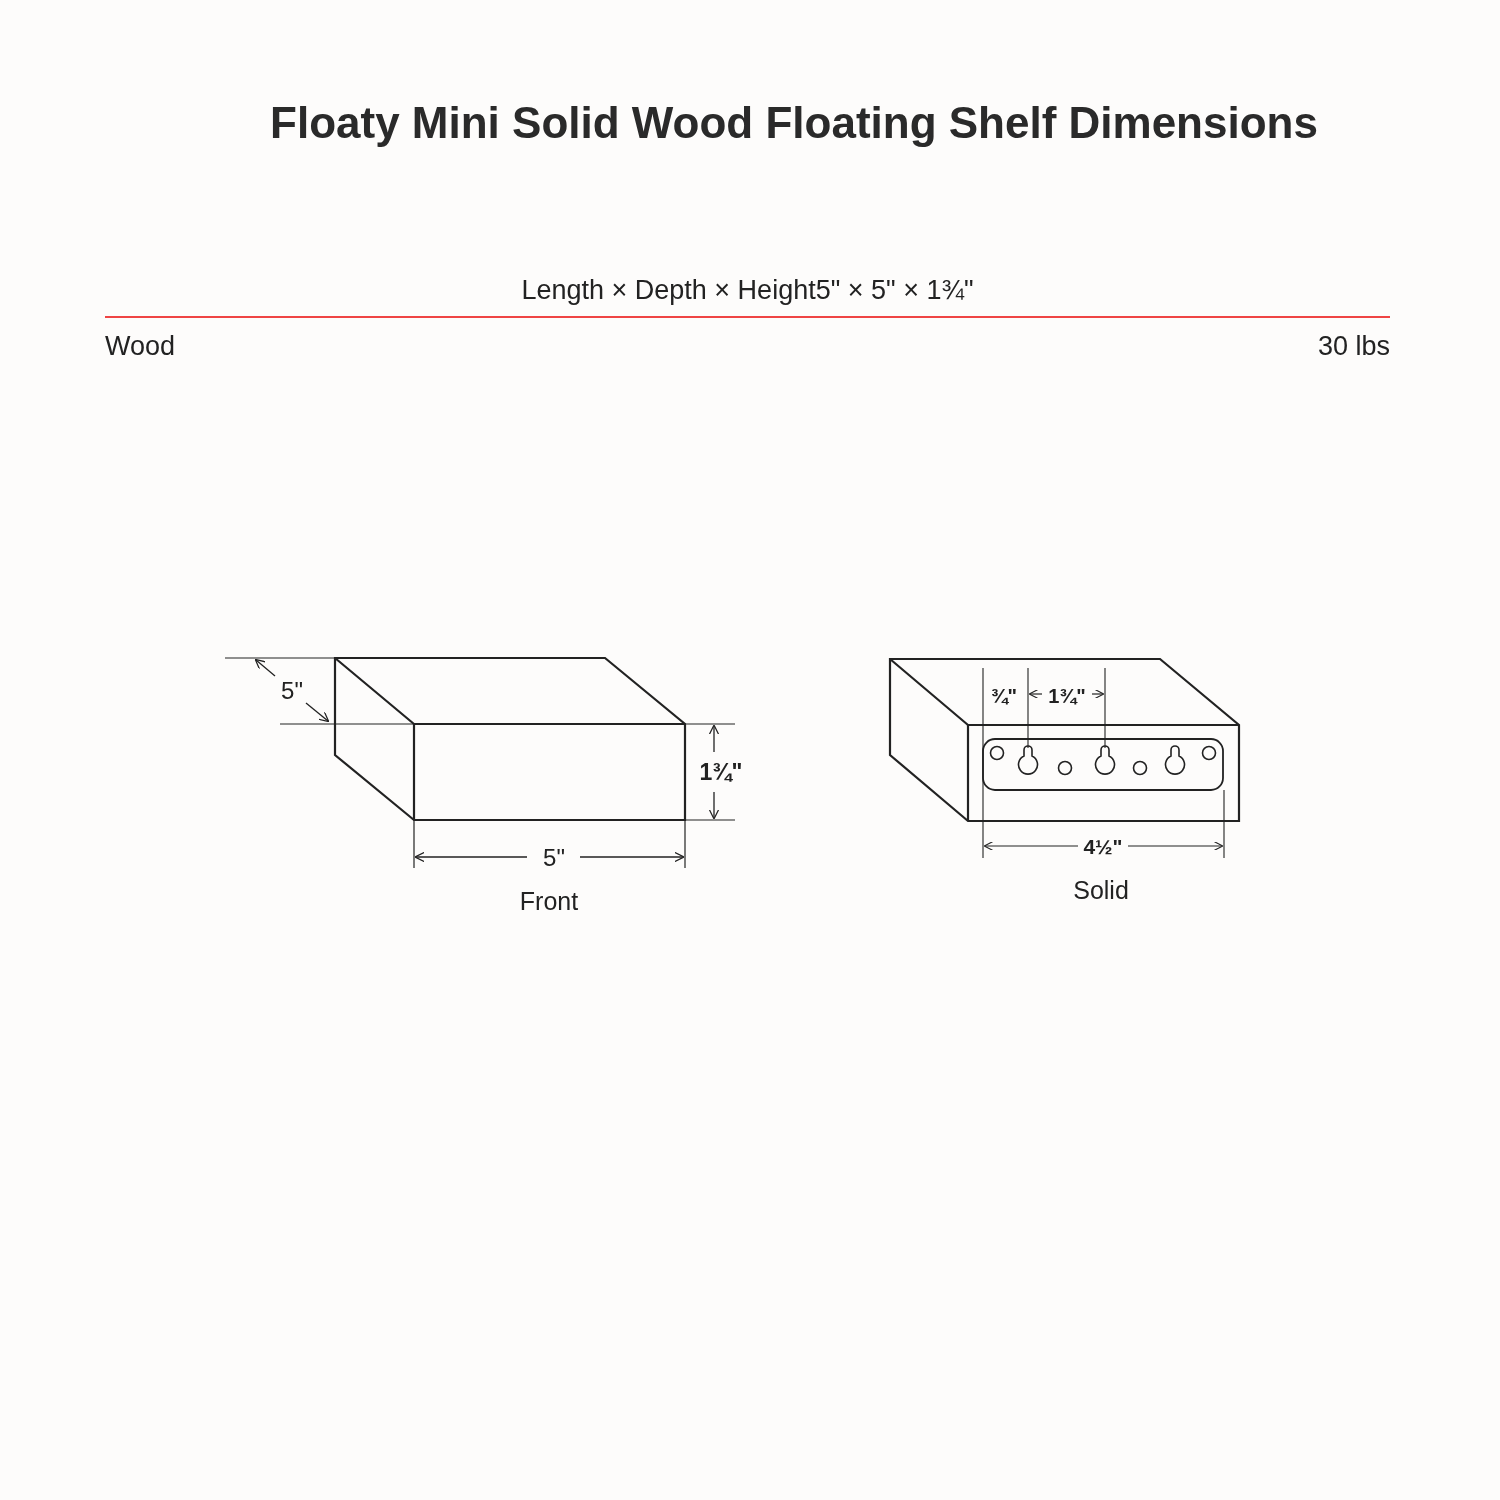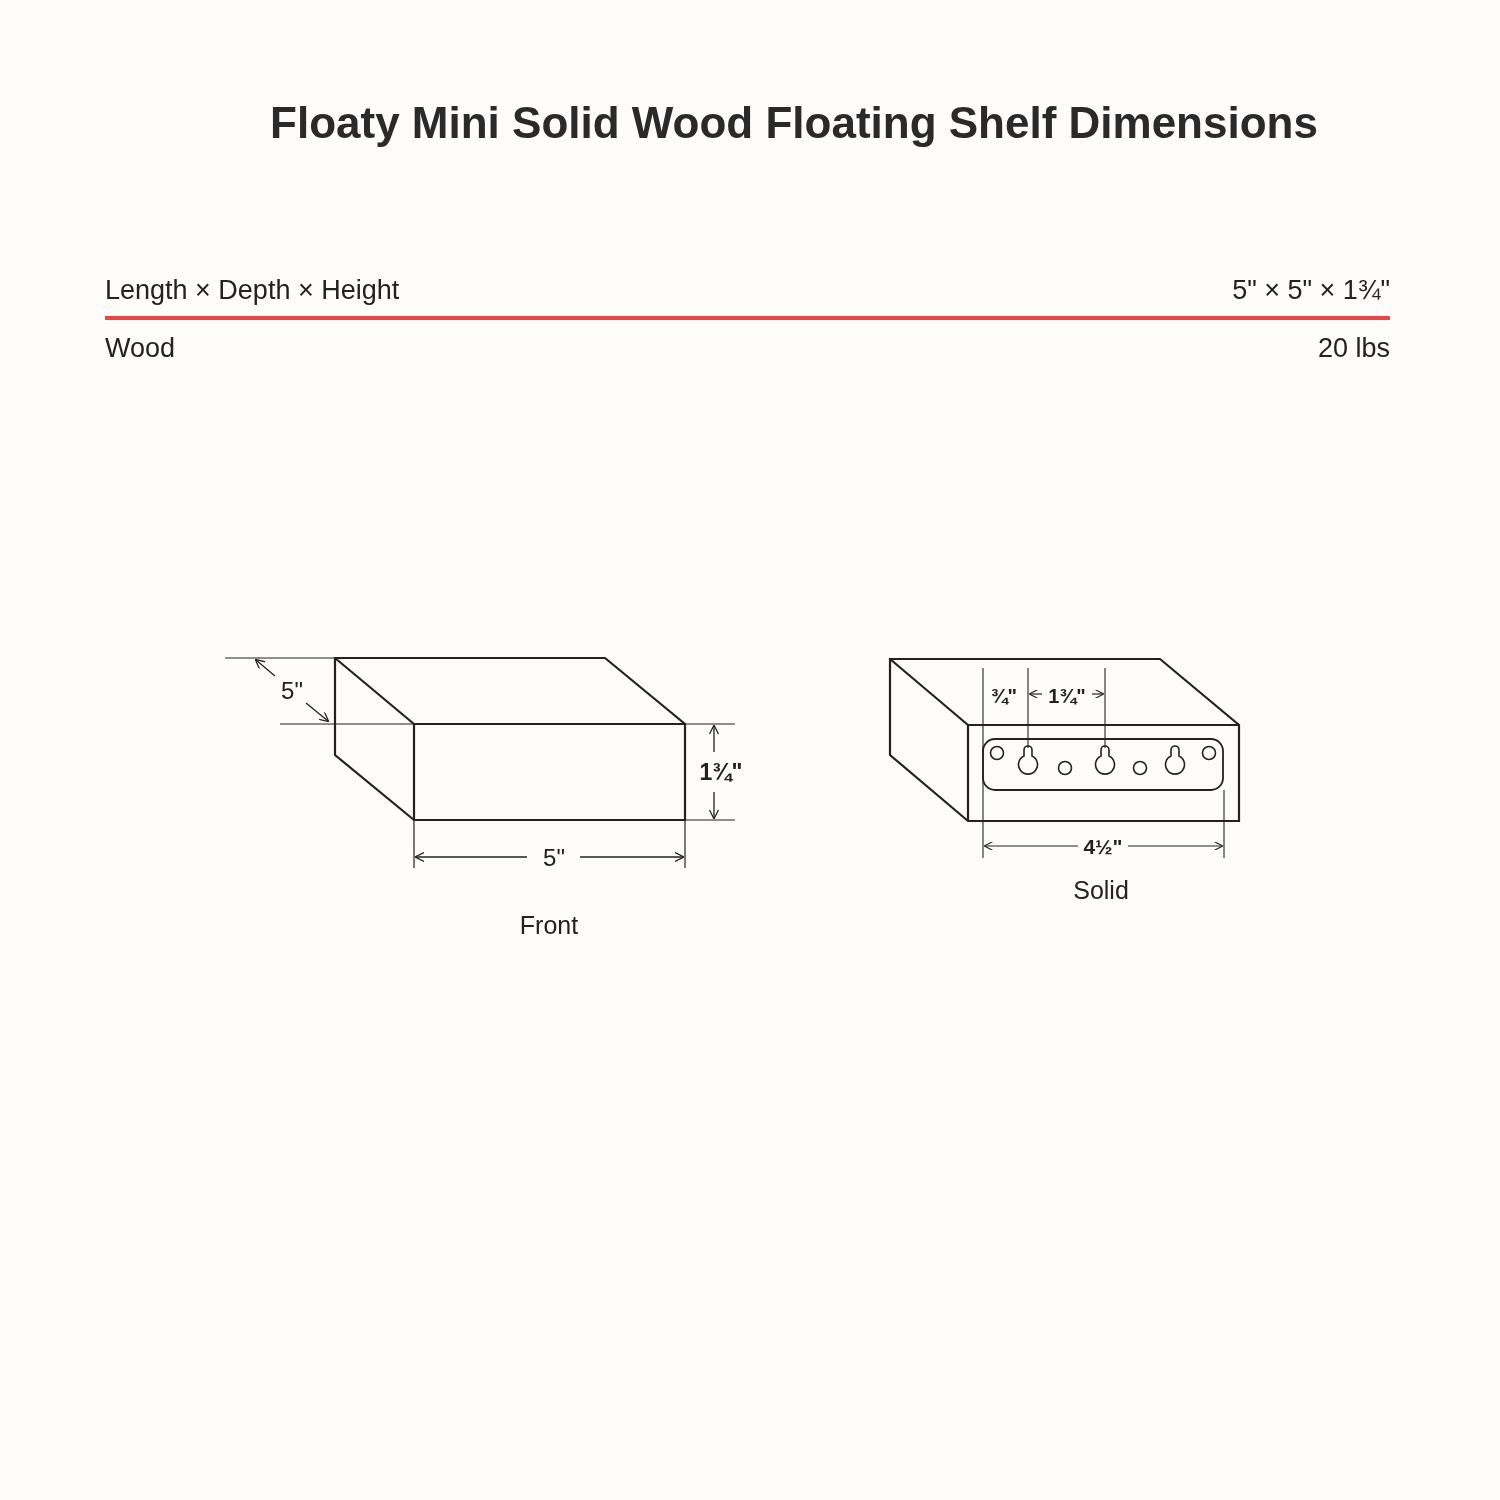--- a/index.html
+++ b/index.html
@@ -17,40 +17,40 @@
       color: #2a2a2a; letter-spacing: 0px; padding-left: 44px;
     }
     .spec-table {
       position: absolute; left: 105px; width: 1285px; top: 268px;
     }
     .spec-row {
       display: flex; justify-content: space-between; align-items: center;
       font-size: 27px; color: #222;
       height: 44px;
     }
-    .spec-row.first { border-bottom: 4px solid #ef4444; padding-bottom: 4px; }
+    .spec-row.first { border-bottom: 2px solid #ef4444; padding-bottom: 4px; justify-content: center; }
     .spec-row.second { padding-top: 6px; }
     svg.diagram { position: absolute; left: 0; top: 0; }
     .caption {
       position: absolute; font-size: 25px; color: #222; text-align: center;
     }
   </style>
 </head>
 <body>
 
 <div class="title">Floaty Mini Solid Wood Floating Shelf Dimensions</div>
 
 <div class="spec-table">
   <div class="spec-row first">
     <span>Length × Depth × Height</span>
     <span>5" × 5" × 1¾"</span>
   </div>
   <div class="spec-row second">
     <span>Wood</span>
-    <span>20 lbs</span>
+    <span>30 lbs</span>
   </div>
 </div>
 
 <svg class="diagram" width="1500" height="1500" viewBox="0 0 1500 1500">
   <defs>
     <marker id="arr" viewBox="0 0 10 10" refX="9" refY="5" markerWidth="7" markerHeight="7" orient="auto-start-reverse">
       <path d="M0,0 L10,5 L0,10" fill="none" stroke="#222" stroke-width="1.4"></path>
     </marker>
   </defs>
 
@@ -103,14 +103,14 @@
     <line x1="1042" y1="694" x2="1030" y2="694" stroke-width="1.2" marker-end="url(#arr)"></line>
     <line x1="1092" y1="694" x2="1103" y2="694" stroke-width="1.2" marker-end="url(#arr)"></line>
     <line x1="1078" y1="846" x2="985" y2="846" stroke-width="1.2" marker-end="url(#arr)"></line>
     <line x1="1128" y1="846" x2="1222" y2="846" stroke-width="1.2" marker-end="url(#arr)"></line>
   </g>
   <text x="1004" y="703" font-size="20" font-weight="bold" fill="#222" text-anchor="middle" font-family="Liberation Sans, sans-serif">¾"</text>
   <text x="1067" y="703" font-size="20" font-weight="bold" fill="#222" text-anchor="middle" font-family="Liberation Sans, sans-serif">1¾"</text>
   <text x="1103" y="854" font-size="21" font-weight="bold" fill="#222" text-anchor="middle" font-family="Liberation Sans, sans-serif">4½"</text>
 </svg>
 
-<div class="caption" style="left:489px; top:887px; width:120px;margin-top:24px;">Front</div>
+<div class="caption" style="left:489px; top:887px; width:120px;">Front</div>
 <div class="caption" style="left:1041px; top:876px; width:120px;">Solid</div>
 
 </body></html>

